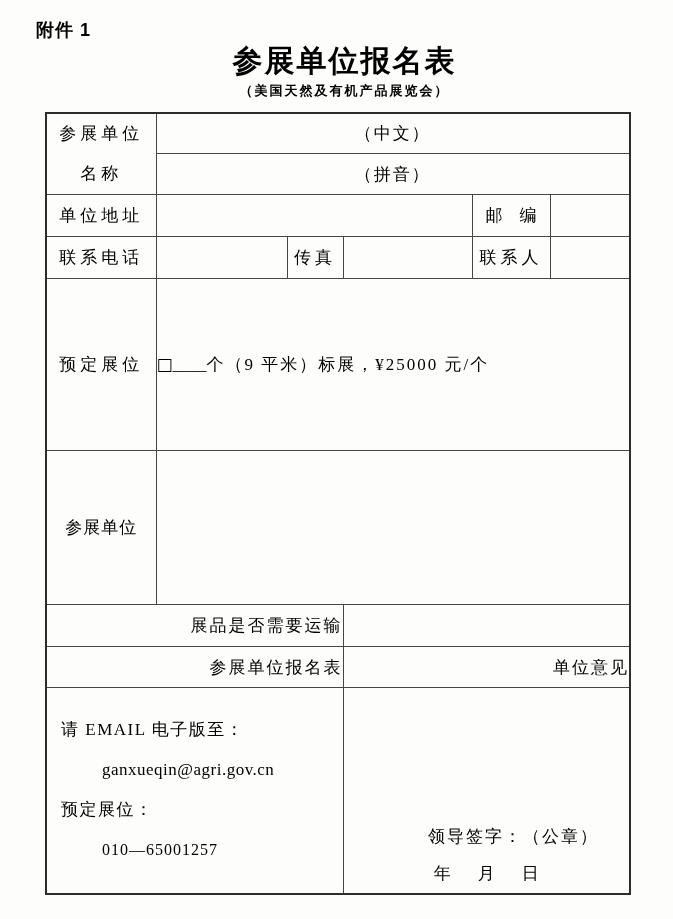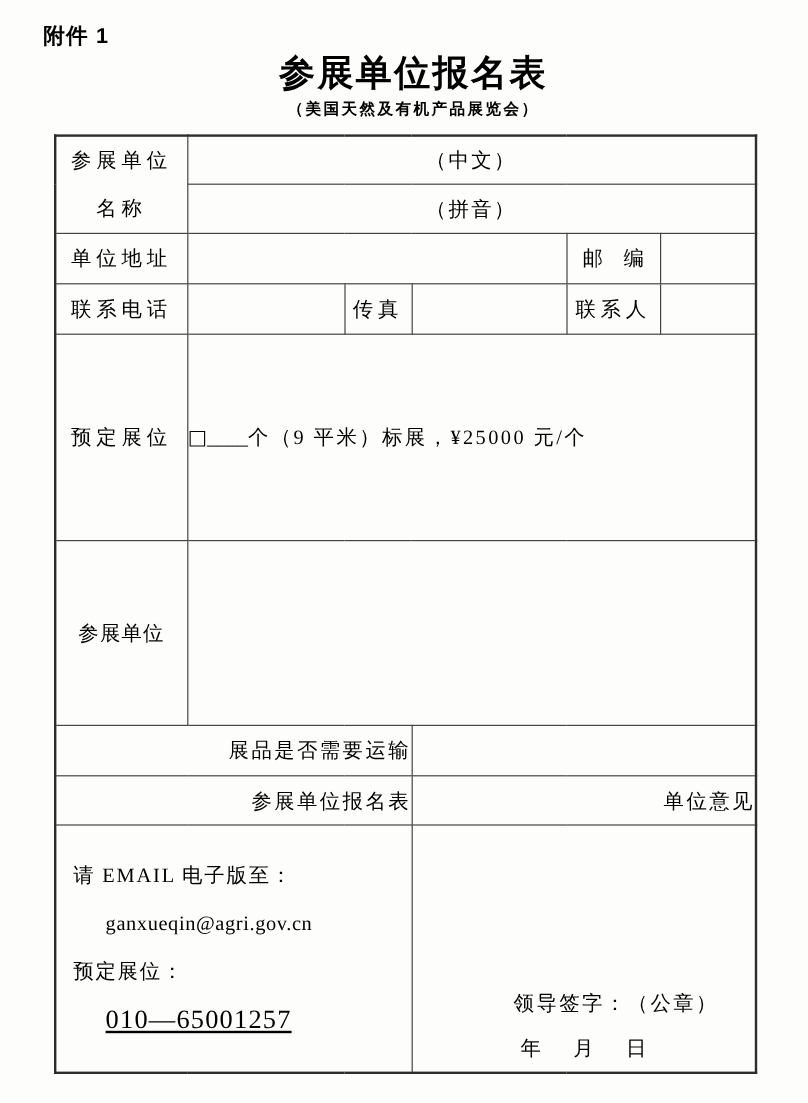--- a/index.html
+++ b/index.html
@@ -49,22 +49,22 @@
   .two-line div { line-height:40px; }
   td.ph { text-align:center; padding-left:13px; letter-spacing:2px; }
   td.booth-cell { vertical-align:top; padding:46px 0 0 27px; letter-spacing:2px; }
   .chk {
     font-family:"DejaVu Sans",sans-serif; font-size:17px; letter-spacing:0;
   }
   .blank-line { letter-spacing:0; }
   td.footer-left { vertical-align:top; padding:22px 0 0 0; font-size:16px; }
   td.footer-left .fl-line { height:40px; line-height:40px; letter-spacing:1.5px; }
   .fl-indent0 { padding-left:14px; }
-  .fl-indent1 { padding-left:41px; letter-spacing:0.5px !important; }
-  .fl-num { font-size:22px; letter-spacing:1px !important;text-decoration:underline; }
+  .fl-indent1 { padding-left:55px; letter-spacing:0.5px !important; }
+  .fl-num { font-size:16px; letter-spacing:1px !important; }
   td.footer-right { vertical-align:top; }
   .sig-row {
     margin-top:130px; display:flex; justify-content:flex-end;
     padding:0 30px 0 38px; letter-spacing:2px; line-height:22px;
   }
   .date-row {
     margin-top:15px; display:flex; justify-content:center; gap:27px;
     letter-spacing:0; line-height:22px;
   }
 </style>

